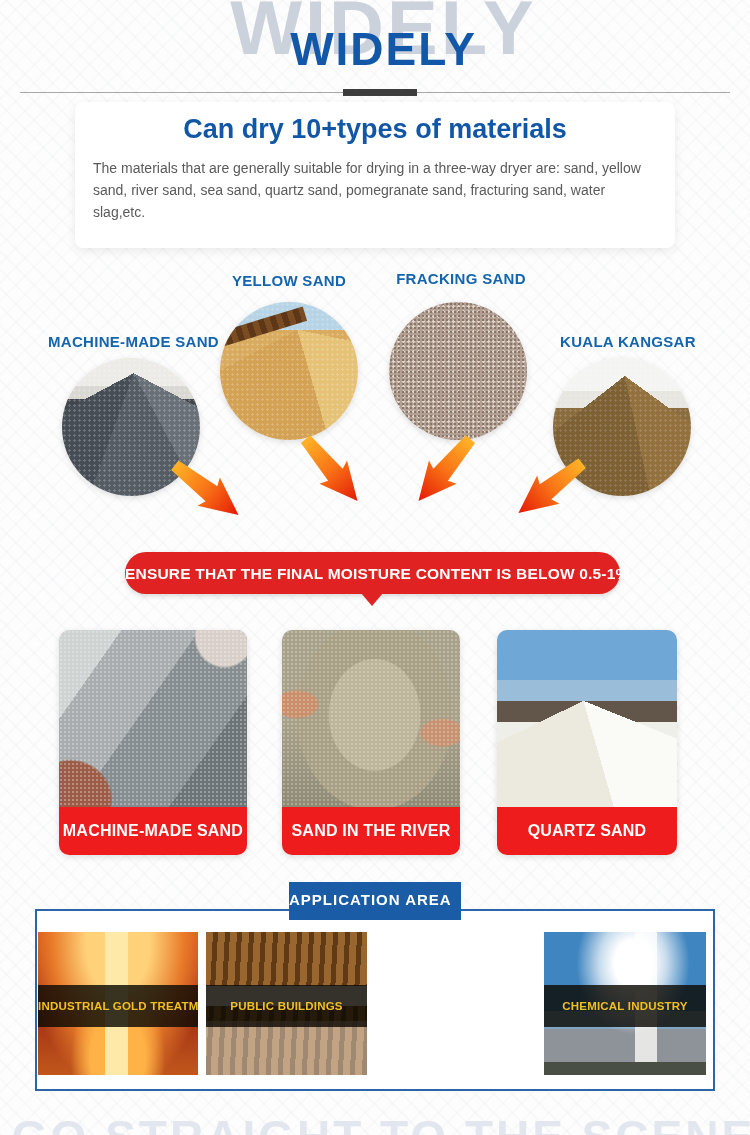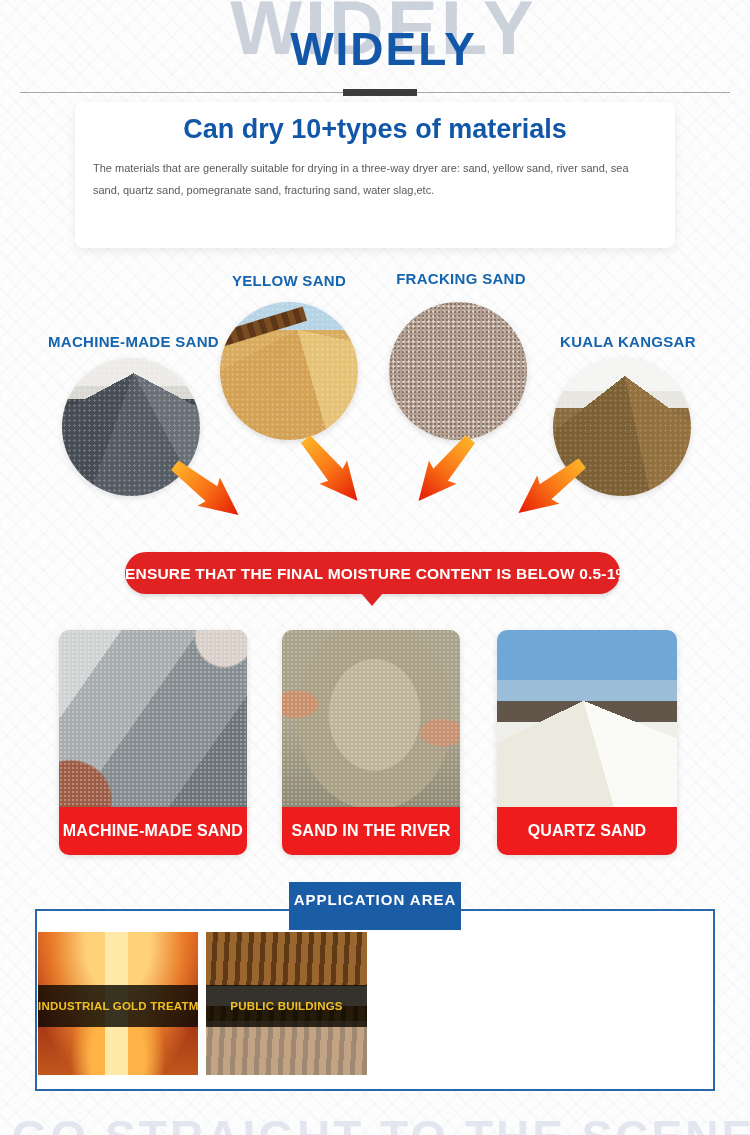--- a/index.html
+++ b/index.html
@@ -29,21 +29,21 @@
   
   .intro-card{
     top:102px; left:75px; width:600px; height:146px; background:#ffffff;
     border-radius:8px; box-shadow:0 3px 10px rgba(0,0,0,0.08);
   }
   .intro-card h2{
     margin:12px 0 0 0; text-align:center;
     font-size:27px; font-weight:800; color:#1257a7;
   }
   .intro-card p{
-    margin:12px 18px 0 18px; font-size:11px; line-height:22px; color:#5a5a5a;
+    margin:12px 18px 0 18px; font-size:14px; line-height:22px; color:#5a5a5a;
   }
 
   
   .mat-label{
     color:#1565ae; font-size:15px; font-weight:800; letter-spacing:0.3px; white-space:nowrap;
   }
   .ml1{left:48px;  top:333px;}
   .ml2{left:221px; top:272px; width:136px; text-align:center;}
   .ml3{left:391px; top:270px; width:140px; text-align:center;}
   .ml4{left:560px; top:333px;}
@@ -124,23 +124,23 @@
       conic-gradient(from 112deg at 48% 40%, #fafaf6 0 52deg, #eceade 52deg 132deg, rgba(0,0,0,0) 132deg),
       linear-gradient(180deg, #6fa8d6 0 28%, #9abeda 28% 40%, #62564a 40% 52%, #efefe9 52%);
   }
   .rcard figcaption{
     height:48px; background:#ee1c1c; color:#ffffff; font-size:16px; font-weight:800;
     text-align:center; line-height:48px; letter-spacing:0.2px; white-space:nowrap;
   }
 
   
   .app-btn{
-    left:289px; top:882px; width:172px; height:48px; z-index:2;
+    left:289px; top:882px; width:172px; height:38px; z-index:2;
     background:#1a5ca6; color:#ffffff; font-size:15px; font-weight:800; letter-spacing:1px;
-    text-align:center; line-height:35px;
+    text-align:left; line-height:35px;
   }
   .app-box{
     left:35px; top:909px; width:676px; height:178px;
     border:2px solid #2a67a8; background:#ffffff;
   }
   .app-img{top:932px; height:143px; overflow:hidden;}
   .ai1{left:38px;  width:160px;
     background:
       linear-gradient(90deg, transparent 0 42%, #ffe9a8 42% 56%, transparent 56%),
       radial-gradient(ellipse at 50% 88%, #ffb347 0 24%, transparent 42%),
@@ -246,16 +246,19 @@
 
   <div class="abs app-btn">APPLICATION AREA</div>
   <div class="abs app-box"></div>
 
   <div class="abs app-img ai1">
     <div class="app-band">INDUSTRIAL GOLD TREATMENT</div>
   </div>
   <div class="abs app-img ai2">
     <div class="app-band">PUBLIC BUILDINGS</div>
   </div>
+  <div class="abs app-img ai4">
+    <div class="app-band">CHEMICAL INDUSTRY</div>
+  </div>
 
   <div class="abs wm-bottom">GO STRAIGHT TO THE SCENE</div>
 
 </div>
 
 </body></html>

